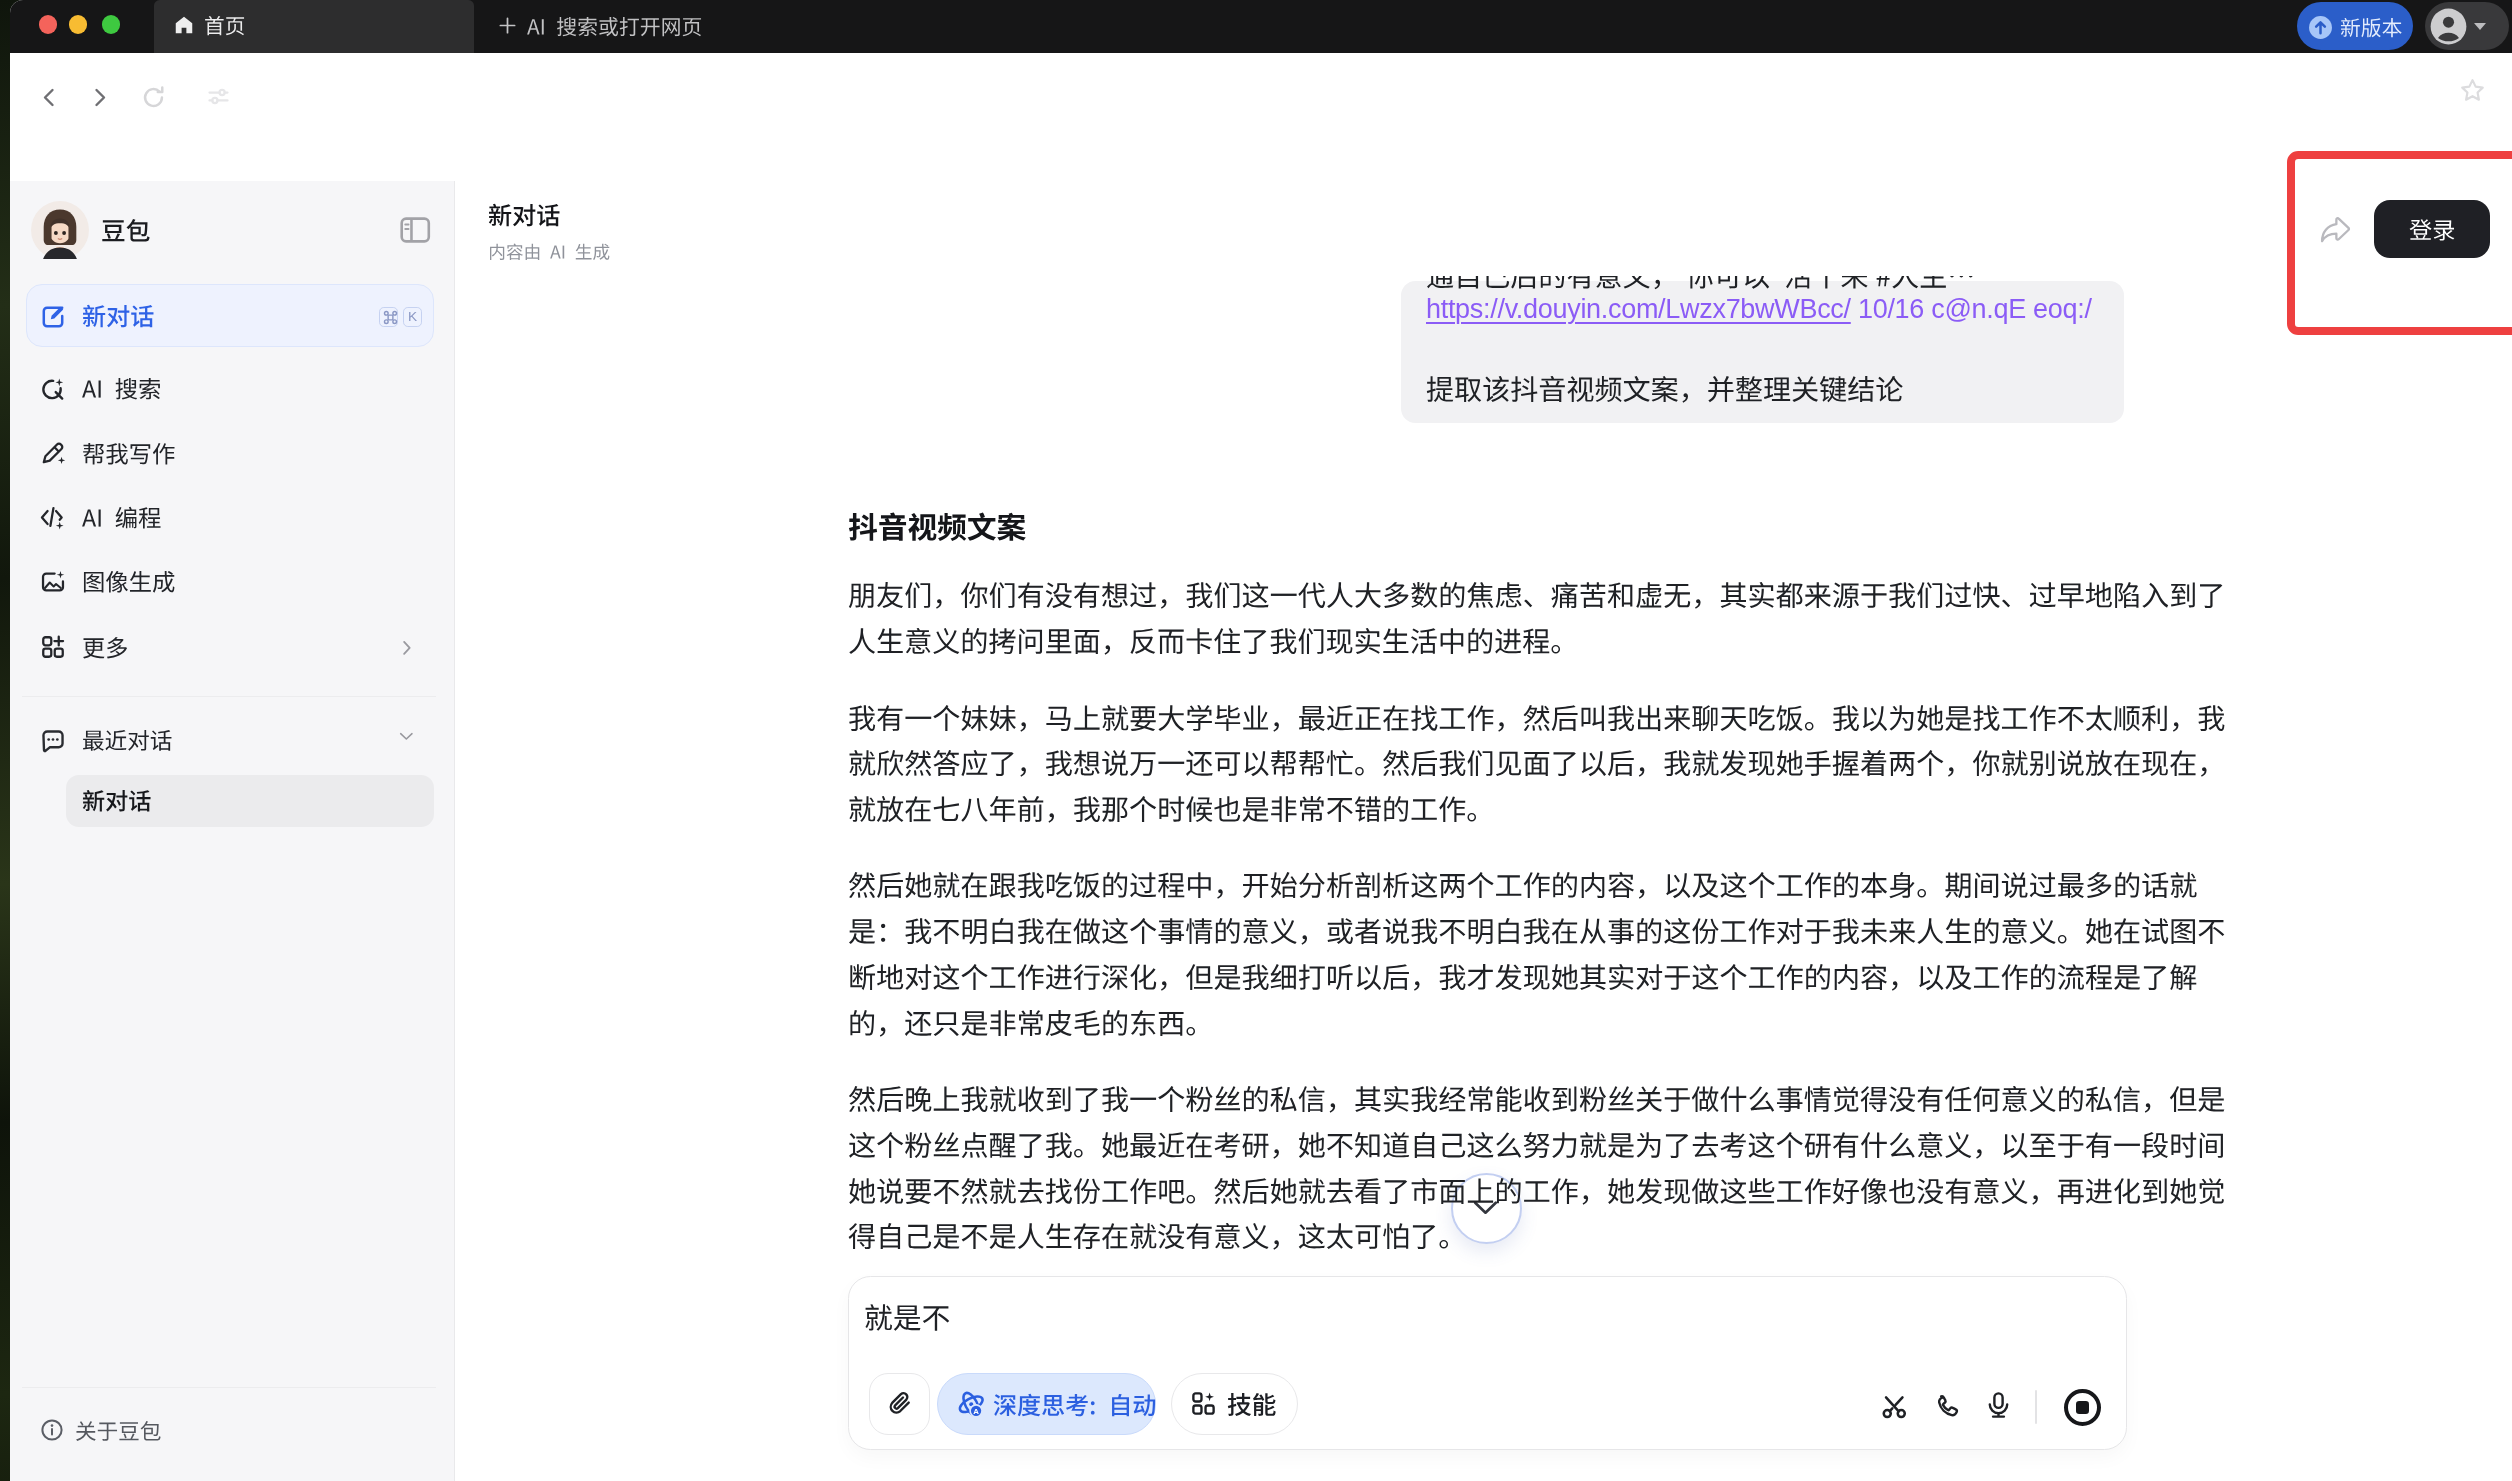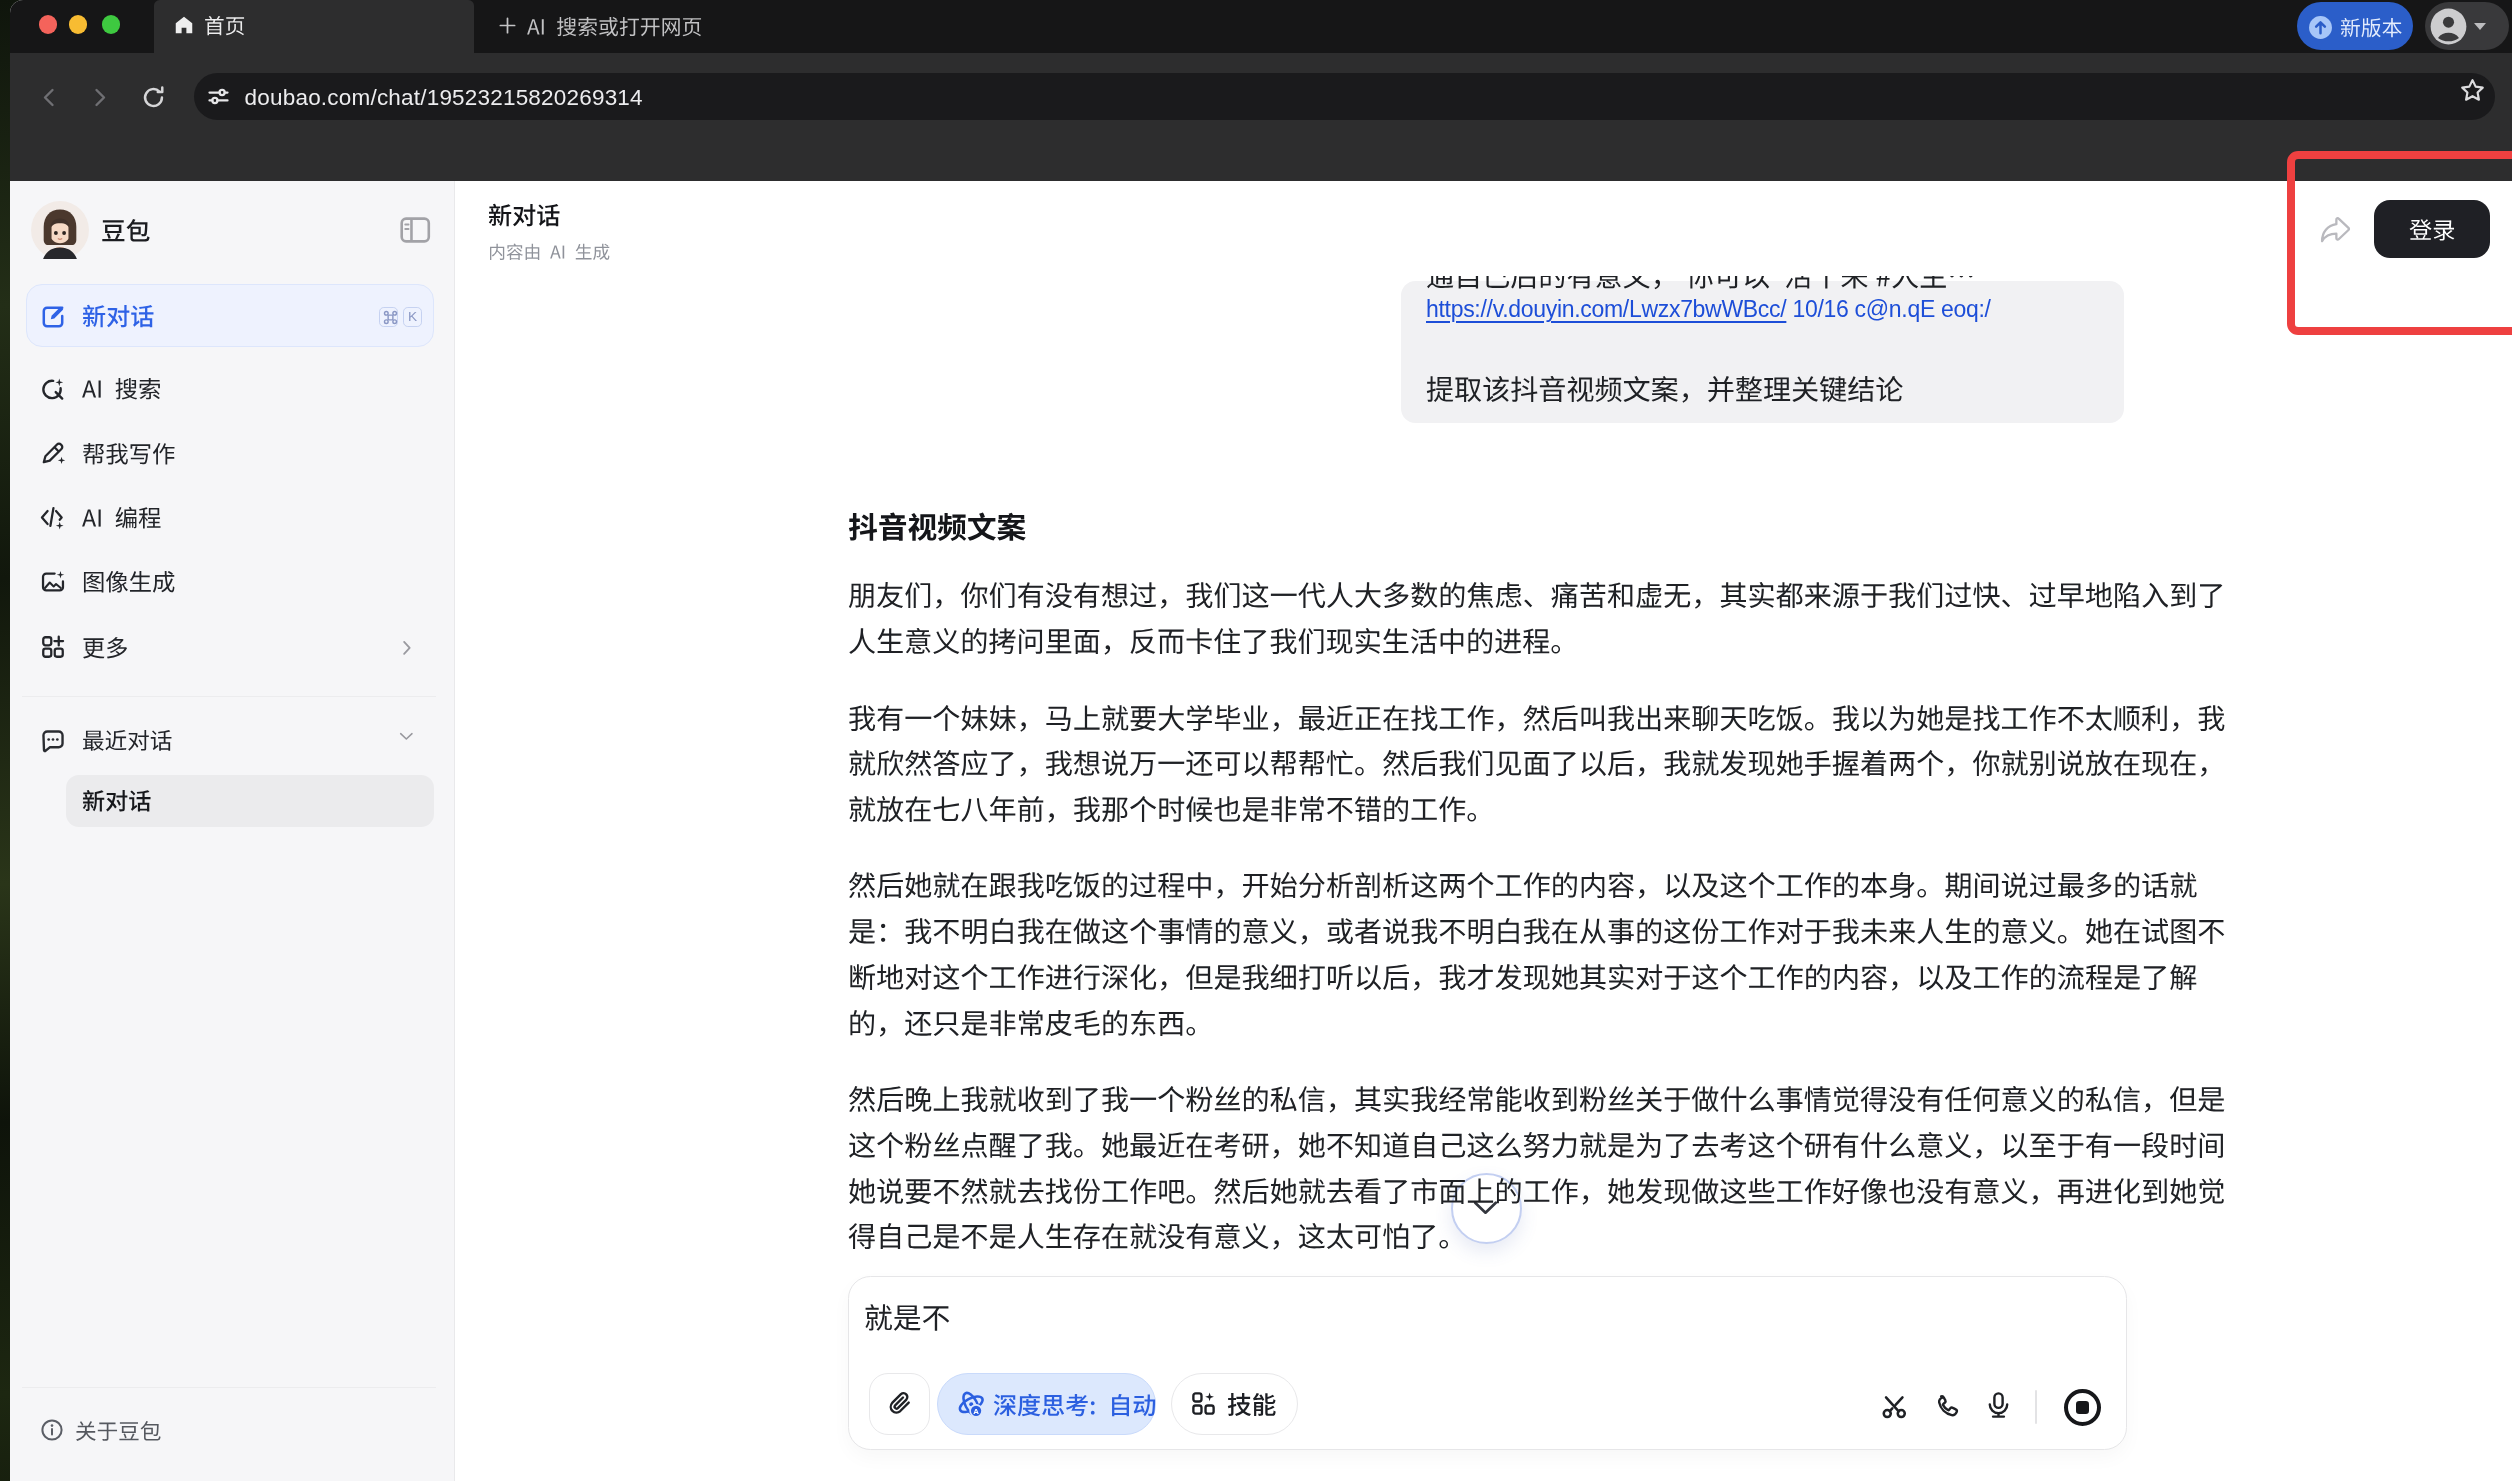--- a/index.html
+++ b/index.html
@@ -13,46 +13,41 @@
 .dot{position:absolute;top:15.3px;width:18.5px;height:18.5px;border-radius:50%}
 #toolbar{position:absolute;left:0;top:53px;width:100%;height:128px;background:#2d2d2e}
 #urlpill{position:absolute;left:184px;top:20px;width:2301px;height:47px;border-radius:24px;background:#1a1a1c}
 #urltext{position:absolute;left:51px;top:12px;font-size:22.5px;letter-spacing:0.2px;color:#ededef}
 #sidebar{position:absolute;left:0;top:181px;width:445px;height:1300px;background:#f6f6f8;border-right:0.8px solid #e9e9eb}
 #newchatbtn{position:absolute;left:26px;top:284px;width:408px;height:63px;border-radius:16px;background:#eef2fe;border:1.6px solid #dde6fc}
 .kbd{position:absolute;top:307px;width:19px;height:20px;border:1.6px solid #c6d2f1;border-radius:4.8px;color:#8a97c4;font-size:13.7px;text-align:center;line-height:17px}
 #selitem{position:absolute;left:66px;top:775px;width:368px;height:52px;border-radius:13px;background:#ebebed}
 .divider{position:absolute;left:22px;width:414px;height:0;border-top:1.6px solid #ececee}
 #bubble{position:absolute;left:1401px;top:281px;width:723px;height:142px;border-radius:14.5px;background:#f1f1f3}
-#linkrow{position:absolute;left:1426px;top:293px;font-size:23px;color:#1d4ed8;line-height:32px;white-space:pre;letter-spacing:-0.3px}
+#linkrow{position:absolute;left:1426px;top:293px;font-size:27px;color:#8b5cf6;line-height:32px;white-space:pre;letter-spacing:-0.3px}
 #linkrow u{text-underline-offset:4px;text-decoration-thickness:1.6px}
 #login{position:absolute;left:2374px;top:200px;width:116px;height:58px;border-radius:16px;background:#1f2025}
 #redbox{position:absolute;left:2287px;top:151px;width:265px;height:184px;border:8.8px solid #ee4040;border-radius:11.2px}
 #scrollbtn{position:absolute;left:1451px;top:1173px;width:71px;height:71px;border-radius:50%;background:#fff;border:2.4px solid #c3cff1;box-shadow:0 8px 17.7px rgba(70,95,170,.13)}
 #inputbox{position:absolute;left:848px;top:1276px;width:1279px;height:174px;border-radius:22.5px;background:#fff;border:1.6px solid #e6e6e8;box-shadow:0 8px 19px rgba(0,0,0,.03)}
 .pill{position:absolute;top:1373px;height:62px;border-radius:31px}
 #clipbtn{left:869px;width:61px;background:#fff;border:1.6px solid #e8e8ea;border-radius:19px}
 #thinkpill{left:937px;width:219px;background:#dce8fd;border:1.6px solid #c9dafb}
 #skillpill{left:1171px;width:127px;background:#fff;border:1.6px solid #e8e8ea}
 #vdiv{position:absolute;left:2035px;top:1390px;width:2.4px;height:34px;background:#e3e3e5;border-radius:1.6px}
 #stopbtn{position:absolute;left:2064px;top:1389px;width:37px;height:37px;border-radius:50%;border:4px solid #16171a}
 #stopbtn i{position:absolute;left:8px;top:8px;width:13px;height:13px;border-radius:3.2px;background:#16171a;display:block}
 </style></head>
 <body>
 <div id="win">
   <div id="topbar">
     <div class="dot" style="left:29px;background:#f4635b"></div>
     <div class="dot" style="left:59px;background:#f8bc32"></div>
     <div class="dot" style="left:92px;background:#3ec940"></div>
     <div id="tab"></div>
-  </div>
-  <div id="toolbar">
-    <div id="urlpill">
-        <div id="urltext">doubao.com/chat/19523215820269314</div>
-      </div>
   </div>
   <div style="position:absolute;left:2287px;top:2.4px;width:116px;height:48px;border-radius:24px;background:#2b5ec9"></div>
   <div style="position:absolute;left:2415px;top:2.4px;width:84px;height:48px;border-radius:24px;background:#39393b"></div>
   <div id="sidebar"></div>
 </div>
 <div id="newchatbtn"></div>
 <div class="kbd" style="left:379px"></div>
 <div class="kbd" style="left:403px">K</div>
 <div class="divider" style="top:696px"></div>
 <div id="selitem"></div>

